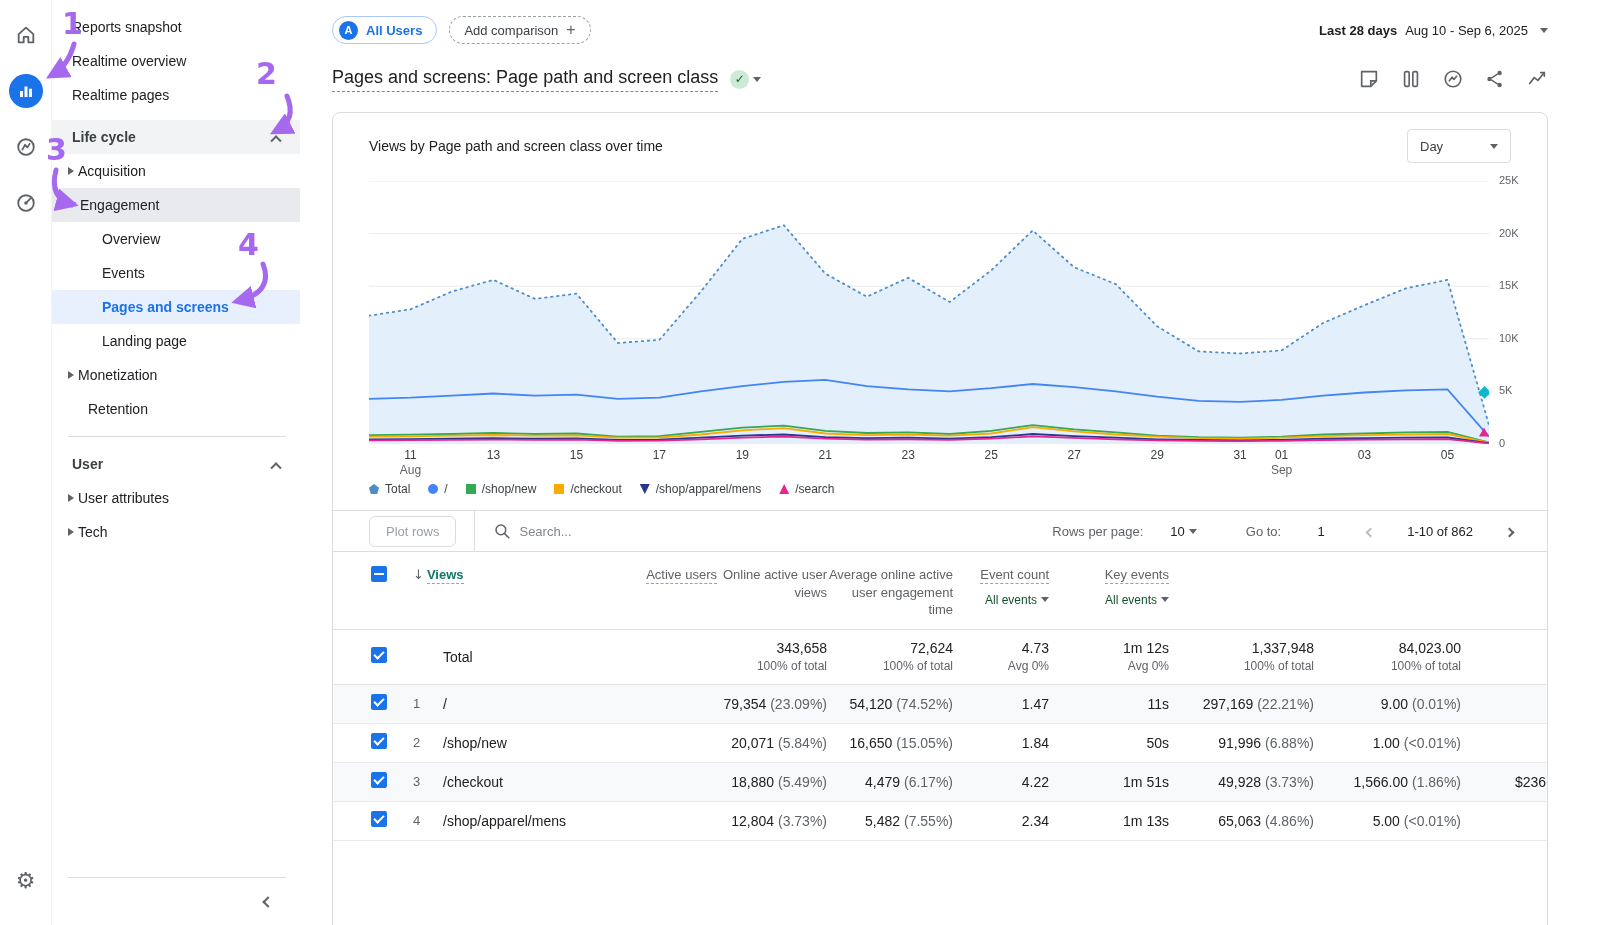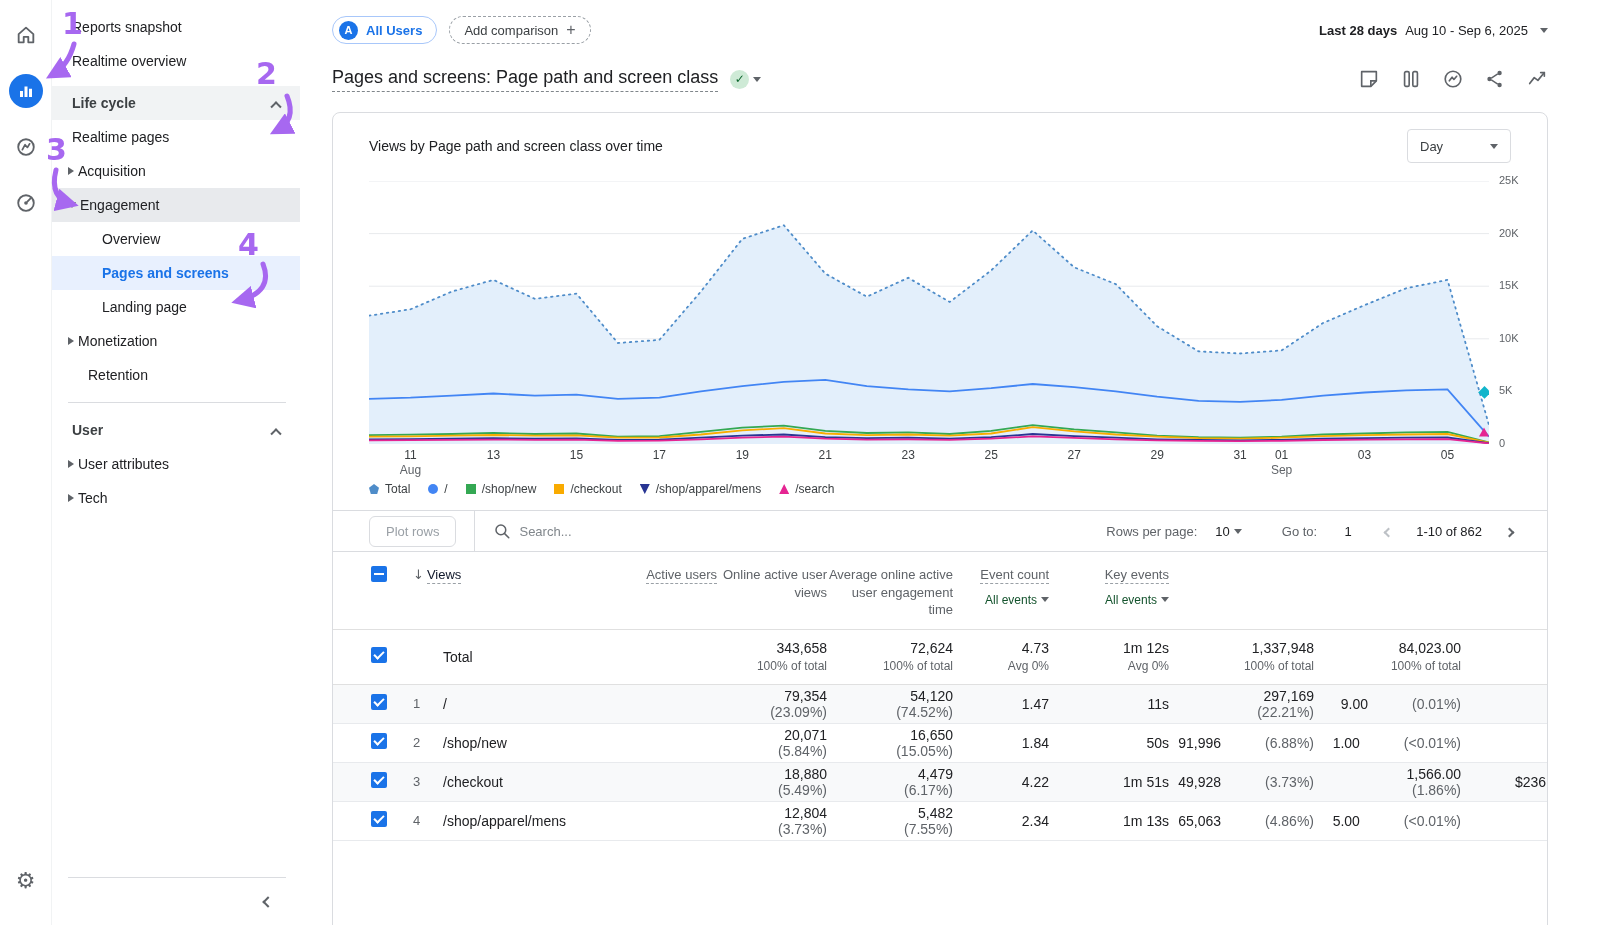--- a/index.html
+++ b/index.html
@@ -91,53 +91,53 @@
 
   
   .controls { border-top:1px solid #dadce0; border-bottom:1px solid #dadce0; height:42px;
     display:flex; align-items:center; padding:0 28px 0 36px; }
   .btn-outline { border:1px solid #dadce0; border-radius:6px; padding:7px 16px; font-size:13px;
     color:#9aa0a6; background:#fff; cursor:pointer; }
   .vdiv { width:1px; height:42px; background:#dadce0; margin:0 18px; }
   .search { display:flex; align-items:center; gap:8px; }
   .search-input { border:none; outline:none; font-size:13px; color:#202124; width:140px; font-family:"Liberation Sans",sans-serif; }
   .search-input::placeholder { color:#80868b; }
-  .ctrl-right { margin-left:auto; display:flex; align-items:flex-end; gap:18px; font-size:13px; color:#5f6368; }
+  .ctrl-right { margin-left:auto; display:flex; align-items:flex-end; gap:27px; font-size:13px; color:#5f6368; }
   .ctrl-val { color:#202124; display:flex; align-items:center; }
   .goto-label { margin-left:22px; }
   .goto-input { width:26px; border:none; font-size:13px; color:#202124; text-align:center; font-family:"Liberation Sans",sans-serif; }
   .pg-chev { padding:0 6px; cursor:pointer; }
   .pg-chev .chev { width:7px; height:7px; }
   .pg-chev.disabled .chev { border-color:#bdc1c6; }
   .chev.rt { transform:rotate(-45deg); }
 
   
   .trow { display:grid; grid-template-columns:44px 30px 1fr 110px 126px 96px 120px 145px 147px 86px;
     padding-left:36px; align-items:center; }
   .thead-row { padding-top:14px; align-items:start; padding-bottom:10px; }
   .hdr-dim { grid-column:2 / 4; display:flex; align-items:flex-start; gap:30px; }
   .dim-select { border:1px solid #dadce0; border-radius:8px; height:32px; display:flex; align-items:center;
     padding:0 12px; font-size:13px; color:#3c4043; cursor:pointer; }
   .dim-select .caret { margin-left:10px; }
   .add-col { color:#1a73e8; font-size:20px; margin-top:4px; cursor:pointer; }
   .th { font-size:13px; color:#5f6368; text-align:right; line-height:1.35; }
   .th .u { border-bottom:1px dashed #9aa0a6; padding-bottom:1px; }
-  .th-dark { color:#0f172a; font-weight:400; }
+  .th-dark { color:#0f766e; font-weight:700; }
   .sort-arrow { color:#5f6368; margin-right:3px; }
   .th-sub { margin-top:8px; font-size:12px; color:#14532d; }
   .cb { width:16px; height:16px; border-radius:2px; background:#1a73e8; position:relative; display:inline-block; cursor:pointer; }
   .cb.checked:after { content:""; position:absolute; left:5px; top:2px; width:4px; height:8px;
     border:solid #fff; border-width:0 2px 2px 0; transform:rotate(45deg); }
   .cb.indet:after { content:""; position:absolute; left:3px; top:7px; width:10px; height:2px; background:#fff; }
   .cb-cell { padding-left:2px; }
   .trow.total { height:56px; border-top:1px solid #e0e0e0; border-bottom:1px solid #e0e0e0; }
   .path-lbl { font-size:14px; color:#202124; }
   .val { text-align:right; font-size:14px; color:#202124; }
   .val .sub { display:block; font-size:12px; color:#5f6368; margin-top:3px; font-weight:400; }
-  .pct { color:#5f6368;margin-left:40px; }
+  .pct { color:#5f6368; }
   .data-row { height:39px; border-bottom:1px solid #e8eaed; font-size:14px; }
   .data-row.odd { background:#f8f9fa; }
   .num { color:#5f6368; font-size:13px; }
   .rev { text-align:left; padding-left:30px; white-space:nowrap; overflow:hidden; font-size:14px;margin-left:24px; }
 
   
   .ann-svg { position:absolute; inset:0; pointer-events:none; z-index:60; }
   .ann-num { position:absolute; z-index:61; font-family:"DejaVu Sans",sans-serif; font-weight:700;
     font-size:30px; color:#a768f0; pointer-events:none; }
   #ann1 { left:62px; top:6px; }
@@ -179,38 +179,41 @@
     <div class="rail-gear glyph">⚙</div>
   </aside>
 
   <nav class="sidenav">
     <div class="nav-row pad20">
       <span class="lbl">Reports snapshot</span>
     </div>
     <div class="nav-row pad20">
       <span class="lbl">Realtime overview</span>
     </div>
+    <div class="nav-row pad20">
+      <span class="lbl">Realtime pages</span>
+    </div>
+
     <div class="nav-row pad20 nav-section hl-grey-light" style="margin-top:8px;">
       <span class="lbl">Life cycle</span>
       <span class="chev-wrap"><span class="chev up"></span></span>
     </div>
-
-    <div class="nav-row pad20">
-      <span class="lbl">Realtime pages</span>
-    </div>
     <div class="nav-row nav-exp">
       <span class="tri tri-right"></span>
       <span class="lbl">Acquisition</span>
     </div>
     <div class="nav-row nav-exp hl-grey">
       <span class="tri tri-down"></span>
       <span class="lbl">Engagement</span>
     </div>
     <div class="nav-row pad50">
       <span class="lbl">Overview</span>
+    </div>
+    <div class="nav-row pad50">
+      <span class="lbl">Events</span>
     </div>
     <div class="nav-row pad50 selected">
       <span class="lbl">Pages and screens</span>
     </div>
     <div class="nav-row pad50">
       <span class="lbl">Landing page</span>
     </div>
     <div class="nav-row nav-exp">
       <span class="tri tri-right"></span>
       <span class="lbl">Monetization</span>

